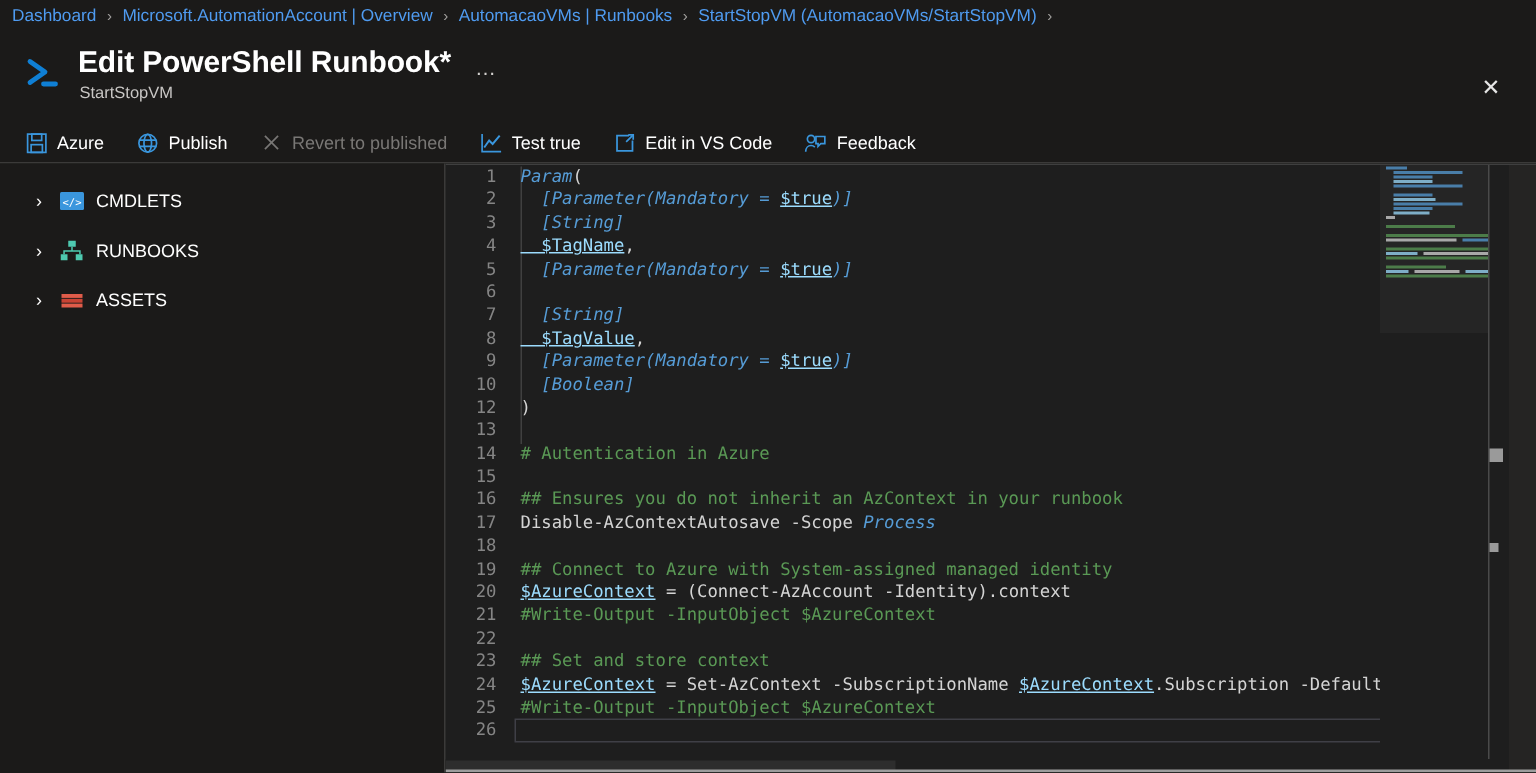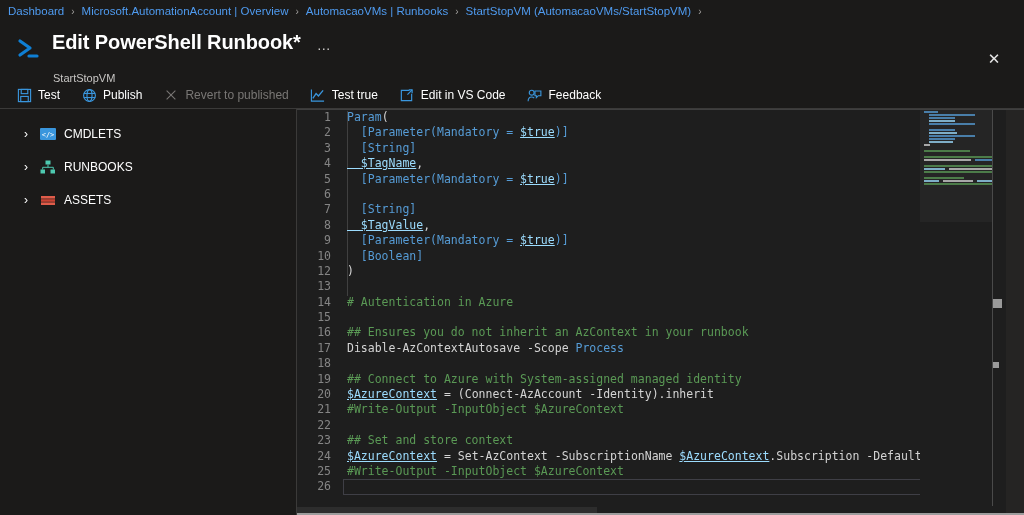--- a/index.html
+++ b/index.html
@@ -56,21 +56,21 @@
     color: #d2d0ce;
     font-size: 14px;
     margin-left: 16px;
     margin-top: 5px;
     cursor: pointer;
     letter-spacing: 1px;
   }
   .title-sub {
     font-size: 11px;
     color: #c8c6c4;
-    margin-top: 18px;
+    margin-top: 2px;
     margin-left: 1px;
   }
   .close-btn {
     position: absolute;
     top: 26px; right: 20px;
     width: 20px; height: 20px;
     color: #e6e6e6;
     cursor: pointer;
     display: flex;
     align-items: center;
@@ -193,21 +193,21 @@
   }
   .indent-guide {
     position: absolute;
     left: 50px; top: 1px;
     width: 1px;
     height: 185px;
     background: #404040;
   }
 
   
-  .t-kw   { color: #569cd6; }
+  .t-kw   { color: #569cd6; font-style: italic; }
   .t-var  { color: #9cdcfe; text-decoration: underline; }
   .t-cmt  { color: #5a9955; }
   .t-id   { color: #d4d4d4; }
 
   
   .minimap {
     position: absolute;
     top: 1px; right: 32px;
     width: 72px; bottom: 9px;
     background: #1e1e1e;
@@ -306,21 +306,21 @@
 
 <div class="toolbar" id="toolbar">
     <div class="tb-item">
       <span class="tb-ico">
         <svg width="15" height="15" viewBox="0 0 16 16" fill="none" stroke="#3a96dd" stroke-width="1.2">
           <rect x="1.5" y="1.5" width="13" height="13"></rect>
           <rect x="4.5" y="1.5" width="7" height="4.5"></rect>
           <rect x="4" y="9" width="8" height="5.5"></rect>
         </svg>
       </span>
-      <span>Test</span>
+      <span>Azure</span>
     </div>
     <div class="tb-item">
       <span class="tb-ico">
         <svg width="15" height="15" viewBox="0 0 16 16" fill="none" stroke="#3a96dd" stroke-width="1.2">
           <circle cx="8" cy="8" r="6.3"></circle>
           <ellipse cx="8" cy="8" rx="2.7" ry="6.3"></ellipse>
           <line x1="1.9" y1="5.8" x2="14.1" y2="5.8"></line>
           <line x1="1.9" y1="10.2" x2="14.1" y2="10.2"></line>
         </svg>
       </span>
@@ -421,21 +421,21 @@
           <div class="code-line"><span class="ln">9</span><span class="lcode"><span class="t-kw">  [Parameter(Mandatory = </span><span class="t-var">$true</span><span class="t-kw">)]</span></span></div>
           <div class="code-line"><span class="ln">10</span><span class="lcode"><span class="t-kw">  [Boolean]</span></span></div>
           <div class="code-line"><span class="ln">12</span><span class="lcode"><span class="t-id">)</span></span></div>
           <div class="code-line"><span class="ln">13</span><span class="lcode"></span></div>
           <div class="code-line"><span class="ln">14</span><span class="lcode"><span class="t-cmt"># Autentication in Azure</span></span></div>
           <div class="code-line"><span class="ln">15</span><span class="lcode"></span></div>
           <div class="code-line"><span class="ln">16</span><span class="lcode"><span class="t-cmt">## Ensures you do not inherit an AzContext in your runbook</span></span></div>
           <div class="code-line"><span class="ln">17</span><span class="lcode"><span class="t-id">Disable-AzContextAutosave -Scope </span><span class="t-kw">Process</span></span></div>
           <div class="code-line"><span class="ln">18</span><span class="lcode"></span></div>
           <div class="code-line"><span class="ln">19</span><span class="lcode"><span class="t-cmt">## Connect to Azure with System-assigned managed identity</span></span></div>
-          <div class="code-line"><span class="ln">20</span><span class="lcode"><span class="t-var">$AzureContext</span><span class="t-id"> = (Connect-AzAccount -Identity).inherit</span></span></div>
+          <div class="code-line"><span class="ln">20</span><span class="lcode"><span class="t-var">$AzureContext</span><span class="t-id"> = (Connect-AzAccount -Identity).context</span></span></div>
           <div class="code-line"><span class="ln">21</span><span class="lcode"><span class="t-cmt">#Write-Output -InputObject $AzureContext</span></span></div>
           <div class="code-line"><span class="ln">22</span><span class="lcode"></span></div>
           <div class="code-line"><span class="ln">23</span><span class="lcode"><span class="t-cmt">## Set and store context</span></span></div>
           <div class="code-line"><span class="ln">24</span><span class="lcode"><span class="t-var">$AzureContext</span><span class="t-id"> = Set-AzContext -SubscriptionName </span><span class="t-var">$AzureContext</span><span class="t-id">.Subscription -DefaultProfile </span></span></div>
           <div class="code-line"><span class="ln">25</span><span class="lcode"><span class="t-cmt">#Write-Output -InputObject $AzureContext</span></span></div>
           <div class="code-line current"><span class="ln">26</span><span class="lcode"></span></div>
         </div>
     </div>
 
     <div class="minimap">

